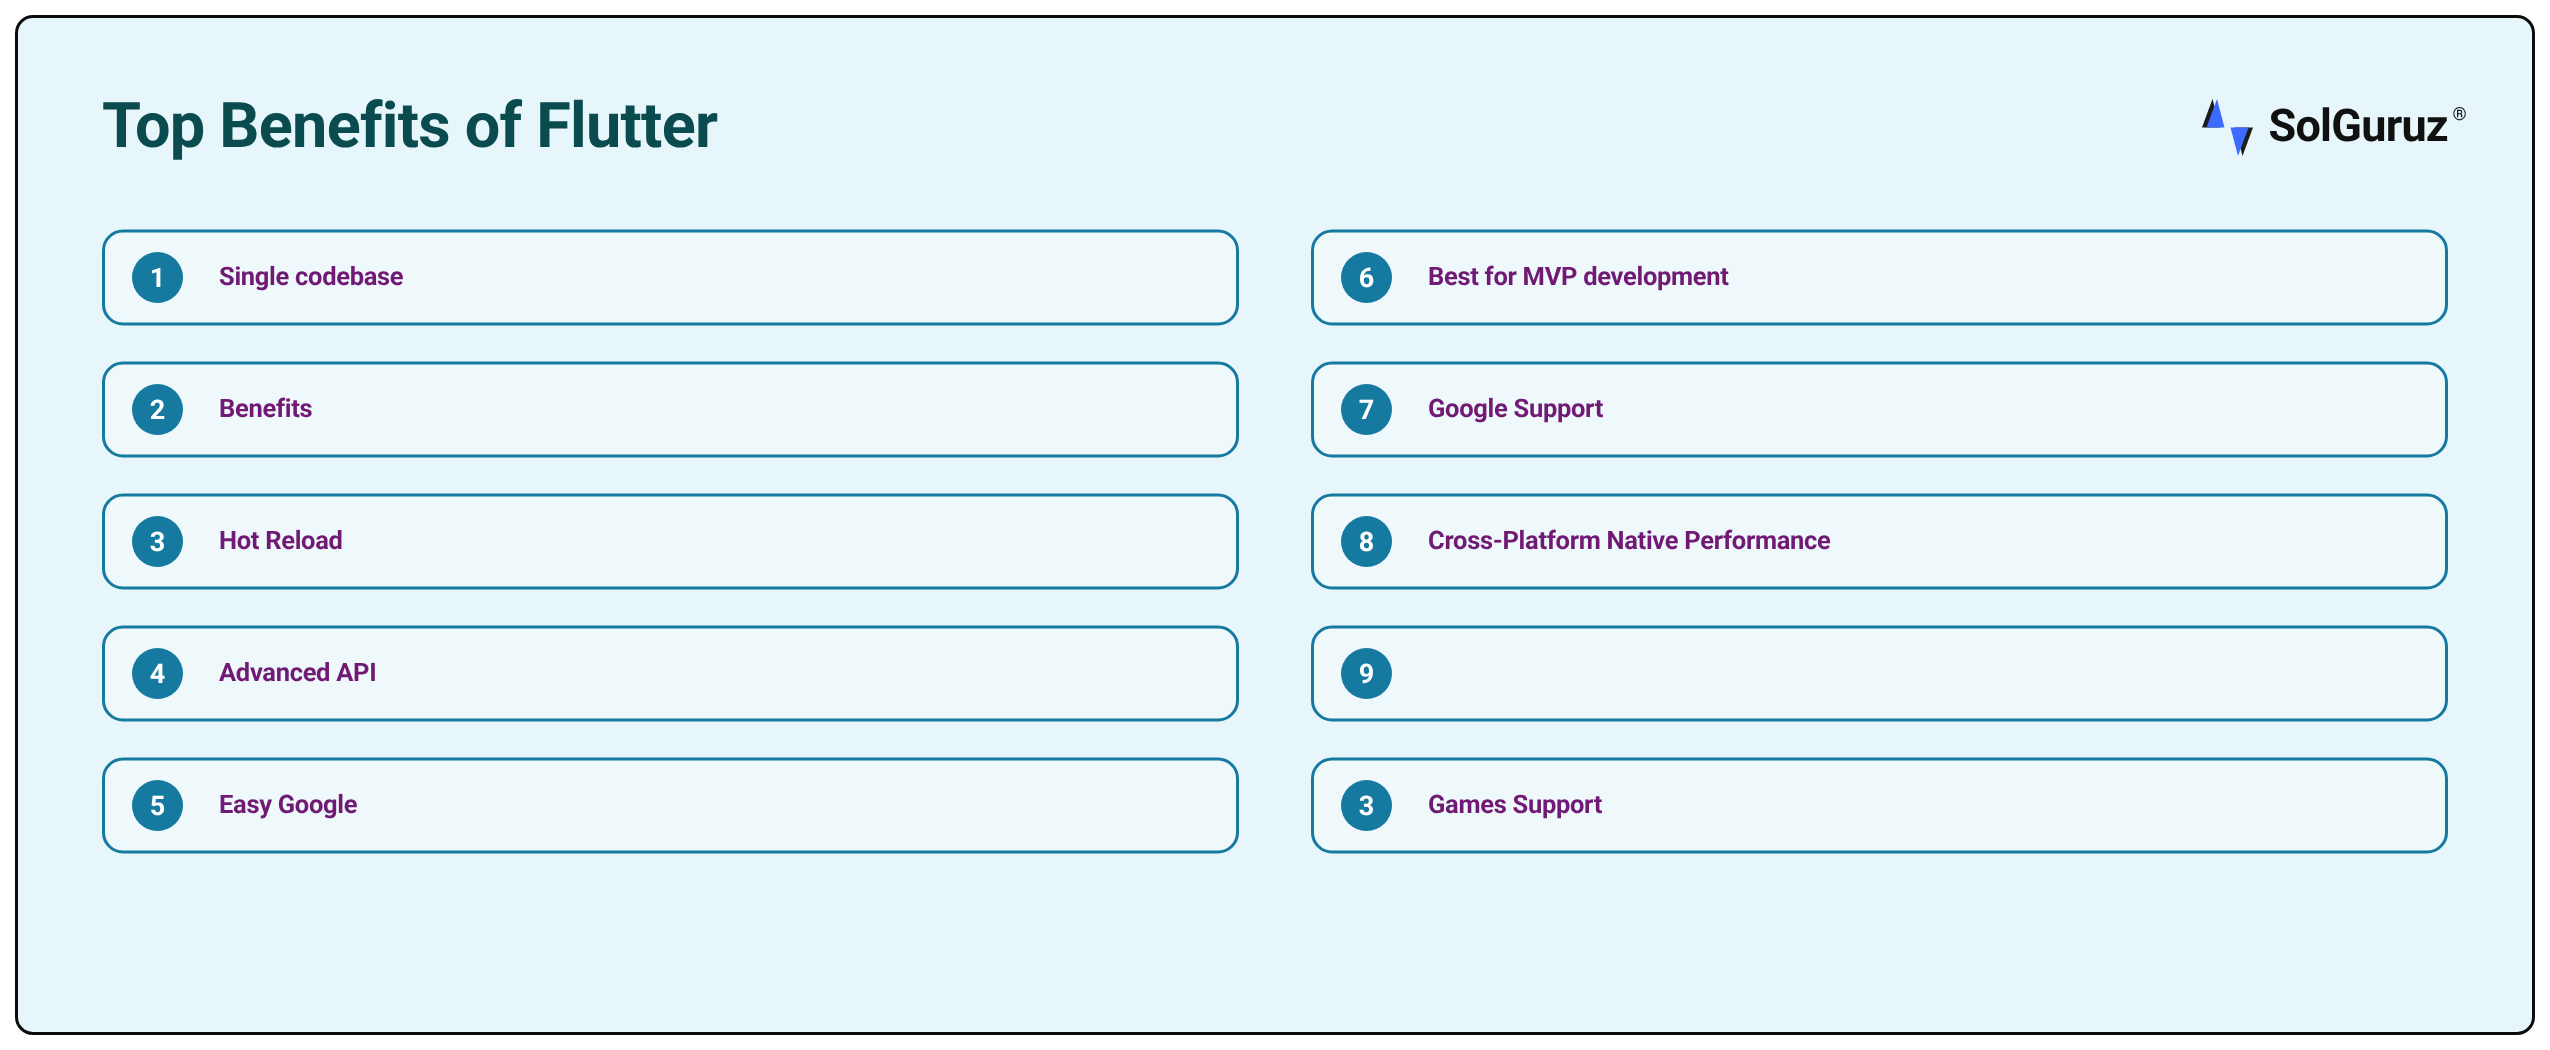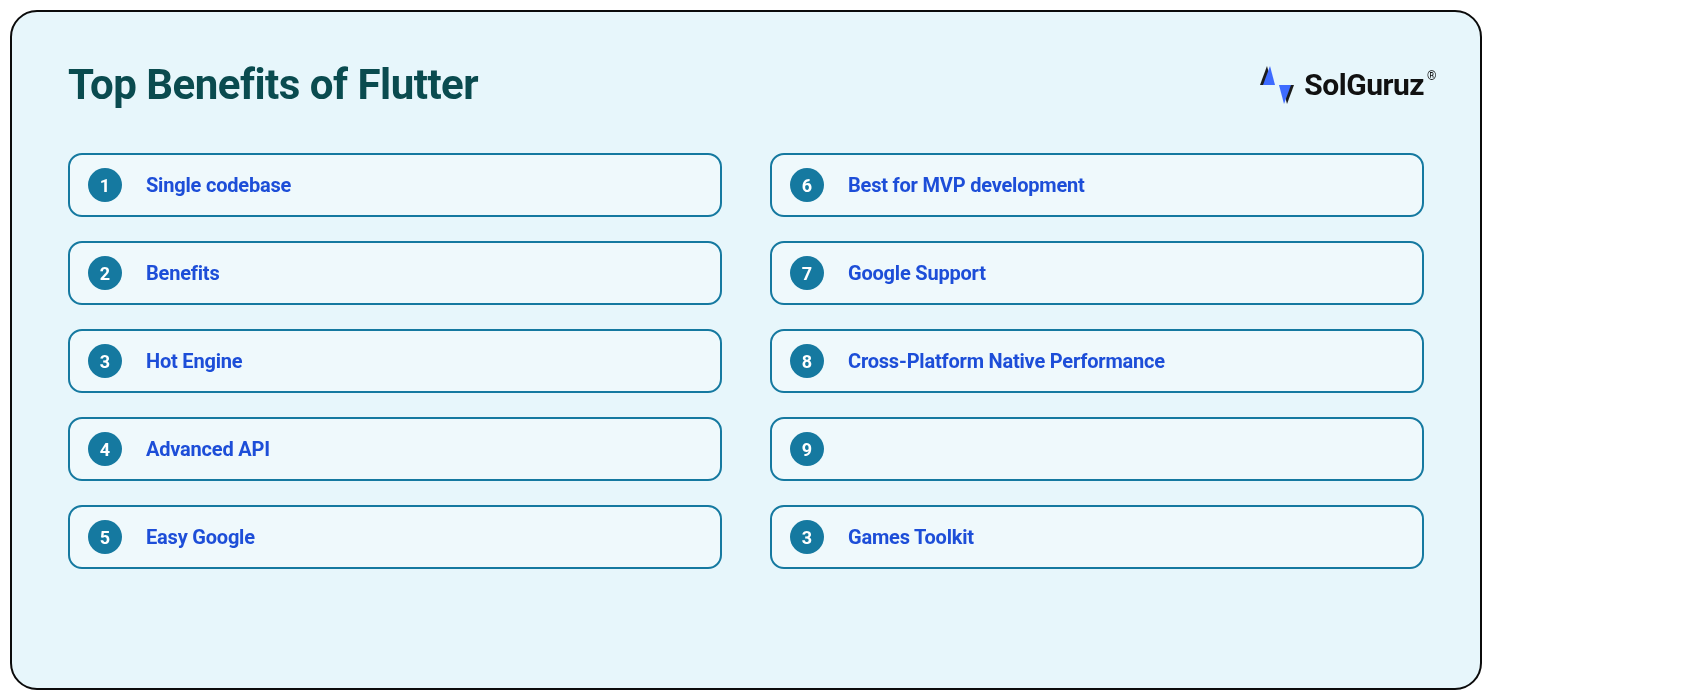--- a/index.html
+++ b/index.html
@@ -2,26 +2,26 @@
 <html><head>
 <meta charset="utf-8">
 <style>
   * { box-sizing: border-box; margin: 0; padding: 0; }
   html, body { width: 1700px; height: 700px; }
   body {
     font-family: -apple-system, BlinkMacSystemFont, "Segoe UI", Roboto, "Helvetica Neue", Arial, sans-serif;
     background: #fff;
   }
   .card {
-    width: 1472px;
+    width: 1680px;
     height: 680px;
     margin: 10px;
     background: #e7f6fb;
     border: 2px solid #0b0b0b;
-    border-radius: 27px;
+    border-radius: 12px;
     padding: 48px 56px 56px 56px;
     position: relative;
   }
   .header {
     display: flex;
     justify-content: space-between;
     align-items: center;
     margin-bottom: 44px;
   }
   .title {
@@ -81,23 +81,23 @@
     background: #1579a0;
     color: #fff;
     font-weight: 700;
     font-size: 18px;
     display: flex;
     align-items: center;
     justify-content: center;
     flex-shrink: 0;
   }
   .label {
-    font-size: 20px;
+    font-size: 17px;
     font-weight: 700;
-    color: #1d4ed8;
+    color: #701a75;
     letter-spacing: -0.2px;
   }
 </style>
 </head>
 <body>
 
 <div class="card">
   <div class="header">
     <h1 class="title">Top Benefits of Flutter</h1>
     <div class="logo">
@@ -120,21 +120,21 @@
       <div class="item">
         <span class="badge">1</span>
         <span class="label">Single codebase</span>
       </div>
       <div class="item">
         <span class="badge">2</span>
         <span class="label">Benefits</span>
       </div>
       <div class="item">
         <span class="badge">3</span>
-        <span class="label">Hot Engine</span>
+        <span class="label">Hot Reload</span>
       </div>
       <div class="item">
         <span class="badge">4</span>
         <span class="label">Advanced API</span>
       </div>
       <div class="item">
         <span class="badge">5</span>
         <span class="label">Easy Google</span>
       </div>
     </div>
@@ -150,17 +150,17 @@
       </div>
       <div class="item">
         <span class="badge">8</span>
         <span class="label">Cross-Platform Native Performance</span>
       </div>
       <div class="item">
         <span class="badge">9</span>
       </div>
       <div class="item">
         <span class="badge">3</span>
-        <span class="label">Games Toolkit</span>
+        <span class="label">Games Support</span>
       </div>
     </div>
   </div>
 </div>
 
 </body></html>

